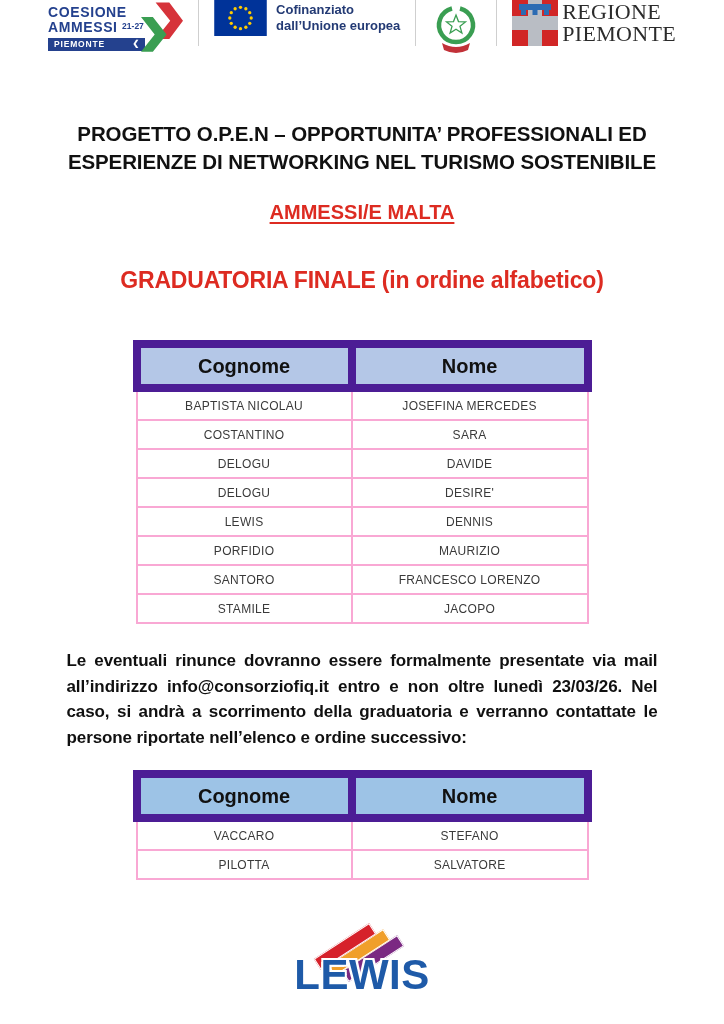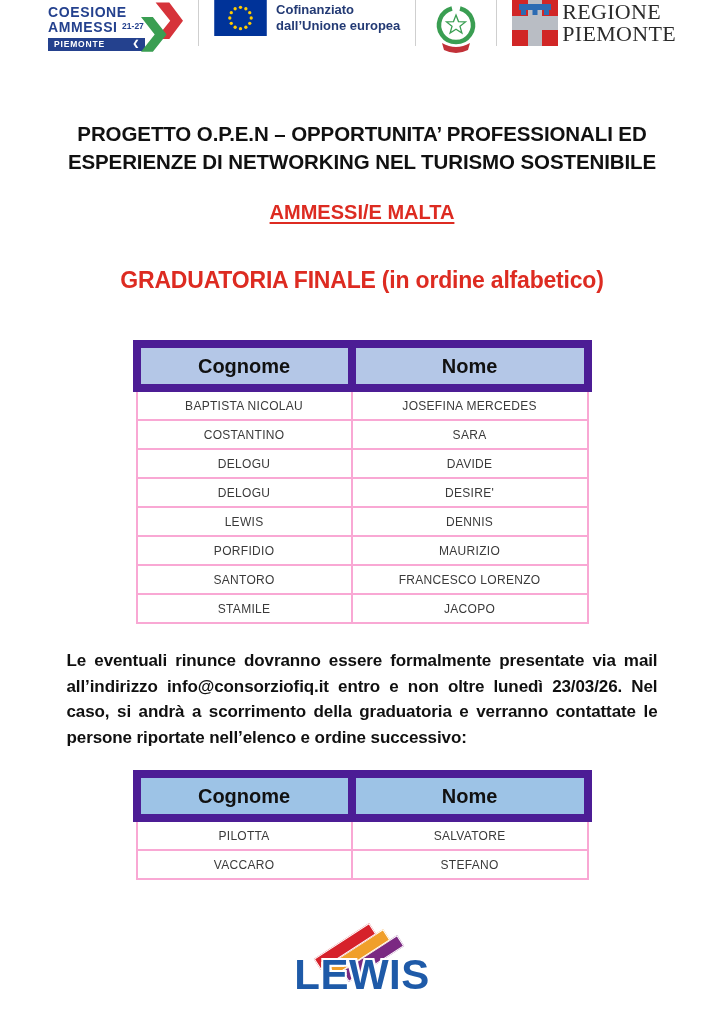--- a/index.html
+++ b/index.html
@@ -240,26 +240,26 @@
         <col class="c2">
       </colgroup>
     <thead>
       <tr>
         <th>Cognome</th>
         <th>Nome</th>
       </tr>
     </thead>
     <tbody>
       <tr>
+          <td>VACCARO</td>
+          <td>STEFANO</td>
+        </tr>
+      <tr>
           <td>PILOTTA</td>
           <td>SALVATORE</td>
-        </tr>
-      <tr>
-          <td>VACCARO</td>
-          <td>STEFANO</td>
         </tr>
     </tbody>
   </table>
 
   <div class="cfiq">
     <div class="ribbon ribbon-red"></div>
     <div class="ribbon ribbon-orange"></div>
     <div class="ribbon ribbon-purple"></div>
     <div class="cfiq-text">LEWIS</div>
   </div>

